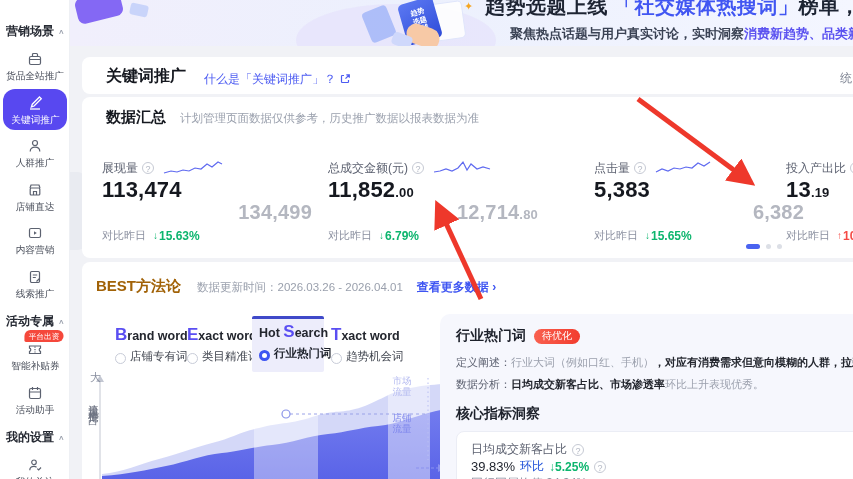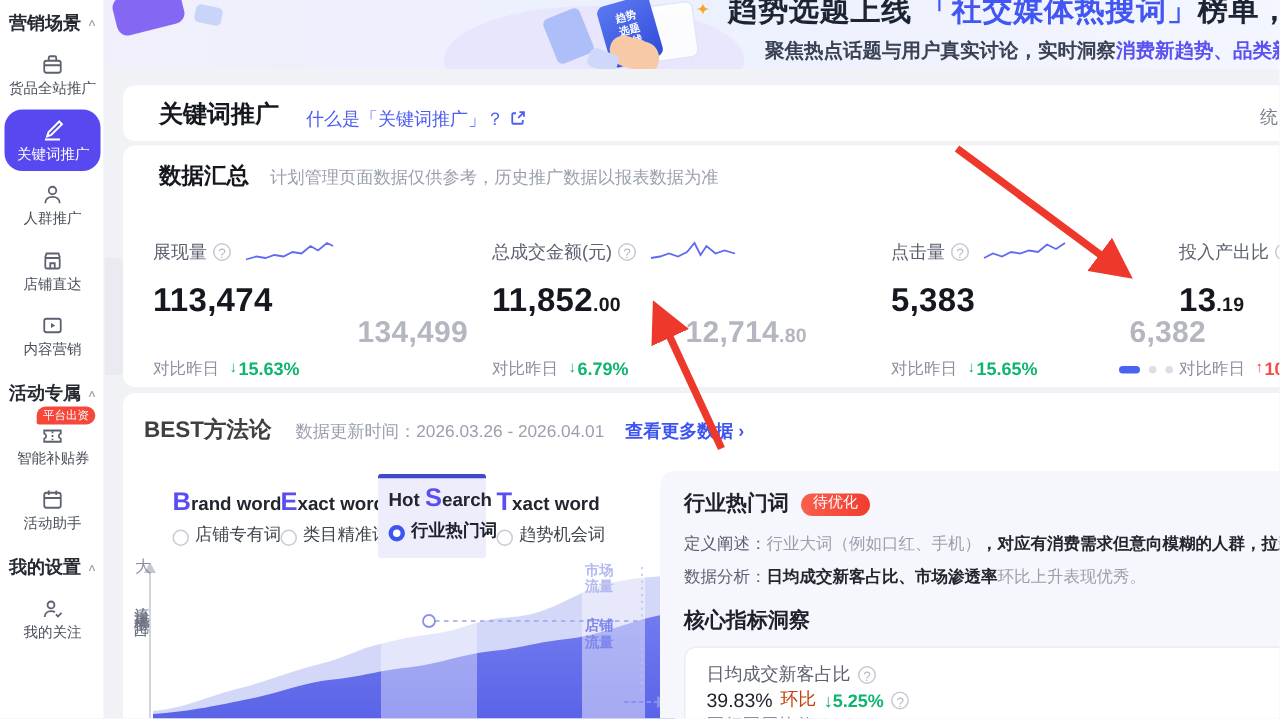--- a/index.html
+++ b/index.html
@@ -1,20 +1,20 @@
 <!DOCTYPE html>
 <html><head>
 <meta charset="utf-8">
 <style>
   html,body{margin:0;padding:0;}
   .screen{position:relative;width:853px;height:479px;overflow:hidden;background:#f1f2f6;
     font-family:"Liberation Sans","DejaVu Sans",sans-serif;color:#23262e;}
   
   .sidebar{position:absolute;left:0;top:0;width:70px;height:479px;background:#fff;
-    border-right:1px solid #eef0f4;z-index:6;box-sizing:border-box;padding-top:0;}
+    border-right:1px solid #eef0f4;z-index:6;box-sizing:border-box;padding-top:16px;}
   .sb-sec{display:flex;align-items:center;gap:4px;padding:7px 4px 3px 6px;
     font-size:12px;font-weight:bold;color:#262a33;white-space:nowrap;}
   .sb-caret{color:#9aa0ac;font-size:9px;transform:scaleY(.75);font-weight:normal;}
   .sb-item{position:relative;margin:2px 3px;padding:6px 0 5px;width:64px;box-sizing:border-box;
     display:flex;flex-direction:column;align-items:center;gap:3px;border-radius:12px;color:#5c6270;}
   .sb-item .lbl{font-size:11px;line-height:1.05;color:#4b505c;white-space:nowrap;transform:scale(.88);}
   .sb-item.active{background:#5848f0;color:#fff;}
   .sb-item.active .lbl{color:#fff;}
   .sb-item svg{display:block;}
   .sb-badge{position:absolute;top:-6px;right:0px;background:#f5483b;color:#fff;font-size:9px;
@@ -44,73 +44,73 @@
   .corner-text{position:absolute;left:758px;top:13px;font-size:12px;color:#7b8190;white-space:nowrap;}
   #card-summary{top:97px;height:161px;}
   .sum-head{position:absolute;left:24px;top:11px;display:flex;align-items:baseline;gap:14px;white-space:nowrap;}
   .sum-title{font-size:15px;font-weight:bold;color:#15181f;}
   .sum-note{font-size:11.5px;color:#9aa0ad;}
   .metric{position:absolute;top:64px;width:210px;}
   .mrow1{display:flex;align-items:center;gap:4px;font-size:12px;color:#5c6170;height:14px;}
   .qmark{width:12px;height:12px;border:1px solid #c6cad4;border-radius:50%;color:#b3b8c4;
     font-size:9px;line-height:12px;text-align:center;box-sizing:border-box;flex:none;}
   .spark{margin-left:4px;}
-  .mval{margin-top:13px;font-size:22px;font-weight:bold;color:#15181f;line-height:1.05;letter-spacing:.2px;}
+  .mval{margin-top:3px;font-size:22px;font-weight:bold;color:#15181f;line-height:1.05;letter-spacing:.2px;}
   .mval small,.mprev small{font-size:13px;font-weight:bold;}
   .mprev{margin-top:1px;font-size:20px;font-weight:600;color:#b4b7c0;line-height:1.05;letter-spacing:.2px;text-align:right;}
   .mcmp{margin-top:5px;font-size:11px;color:#8b90a0;display:flex;align-items:center;gap:7px;}
   .chg{font-size:12px;font-weight:bold;display:flex;align-items:center;gap:1px;}
   .chg .arr{font-style:normal;font-size:10px;}
   .chg.down{color:#0db56e;}
   .chg.up{color:#f54a45;}
   .dots{position:absolute;left:664px;top:147px;display:flex;align-items:center;gap:6px;}
   .dot{width:5px;height:5px;border-radius:50%;background:#dcdfe6;}
   .dot.on{width:14px;border-radius:3px;background:#4a63f0;}
   #card-best{top:262px;height:245px;}
   .best-head{position:absolute;left:14px;top:15px;display:flex;align-items:baseline;white-space:nowrap;}
-  .best-title{font-size:15px;font-weight:bold;color:#404040;}
+  .best-title{font-size:15px;font-weight:bold;color:#a16207;}
   .best-note{margin-left:16px;font-size:11.5px;color:#9aa0ad;}
   .more-link{margin-left:14px;font-size:12px;font-weight:bold;color:#3e55f2;cursor:pointer;}
   
   .tabs{position:absolute;left:26px;top:54px;display:flex;}
   .tab{width:72px;box-sizing:border-box;padding:7px 2px 8px 7px;border-top:3px solid transparent;cursor:pointer;}
   .tab .en{font-size:12.5px;font-weight:bold;color:#23262e;white-space:nowrap;line-height:1.1;}
   .tab .en .init{font-size:17px;color:#5a4ef2;}
   .tab .cn{margin-top:4px;display:flex;align-items:flex-end;gap:4px;font-size:11.5px;color:#40454f;white-space:nowrap;}
   .radio{width:11px;height:11px;border-radius:50%;border:1px solid #c8ccd8;background:#fff;box-sizing:border-box;flex:none;}
   .tab.active{background:#ededfb;border-top:3px solid #3f49c9;border-radius:2px;padding-top:4px;}
   .tab.active .radio{border:3.5px solid #3d55f2;}
   .tab.active .cn{font-weight:bold;color:#1d212b;}
   
   .chart-wrap{position:absolute;left:2px;top:112px;width:366px;height:106px;}
   .y-top{position:absolute;left:6px;top:-4px;font-size:11px;color:#8a90a0;}
   .y-axis-label{position:absolute;left:3px;top:22px;writing-mode:vertical-rl;text-orientation:upright;
     font-size:10.5px;letter-spacing:2px;color:#6d7382;}
-  .area-lbl{position:absolute;width:24px;font-size:9.5px;line-height:1.15;font-weight:bold;}
+  .area-lbl{position:absolute;width:24px;font-size:9.5px;line-height:1.15;font-weight:normal;text-align:center;}
   .lbl-market{left:306px;top:2px;color:#b4baf0;}
   .lbl-shop{left:306px;top:39px;color:#7d85ec;}
   
   .insight{position:absolute;left:358px;top:52px;width:500px;height:200px;background:#f6f7fd;
     border-radius:10px;padding:13px 16px;box-sizing:border-box;}
   .ins-row1{display:flex;align-items:center;gap:8px;height:18px;}
   .ins-title{font-size:14px;font-weight:bold;color:#1d212b;}
   .badge{background:linear-gradient(90deg,#f9604f,#f23c2e);color:#fff;font-size:10px;
     padding:2.5px 8px;border-radius:9px;line-height:1;}
   .ins-line{margin-top:10px;font-size:11px;white-space:nowrap;height:16px;}
   .ins-line.second{margin-top:6px;}
   .ins-label{color:#5c6170;}
   .ins-gray{color:#9ba0ad;}
   .ins-bold{color:#23262e;font-weight:bold;}
   .core-title{margin-top:12px;font-size:14px;font-weight:bold;color:#1d212b;height:18px;}
   .core-box{margin-top:8px;background:#fff;border:1px solid #ebedf5;border-radius:8px;
     padding:8px 14px;width:430px;box-sizing:border-box;}
   .cb-line{display:flex;align-items:center;gap:5px;font-size:12px;height:15px;margin-top:2px;}
   .cb-name{color:#5c6170;}
   .cb-value{font-weight:normal;color:#1d212b;font-size:13px;}
-  .cb-hb{color:#c2410c;}
+  .cb-hb{color:#1d4ed8;}
   .cb-chg{color:#0db56e;font-weight:bold;}
   .cb-peer{color:#8b90a0;}
   
   .annotations{position:absolute;left:0;top:0;z-index:10;pointer-events:none;}
 </style>
 </head>
 <body>
 
 <div class="screen">
 
@@ -164,20 +164,29 @@
     <div class="sb-item">
       <span>
           <svg width="16" height="16" viewBox="0 0 16 16" fill="none" stroke="currentColor" stroke-width="1.2">
             <rect x="2.5" y="3.5" width="11" height="9" rx="1.5"></rect>
             <path d="M7 6.3l2.8 1.7L7 9.7z" fill="currentColor" stroke="none"></path>
           </svg>
         </span>
       <span class="lbl">内容营销</span>
     </div>
 
+    <div class="sb-item">
+      <span>
+          <svg width="16" height="16" viewBox="0 0 16 16" fill="none" stroke="currentColor" stroke-width="1.2">
+            <rect x="3.5" y="2.5" width="9" height="11" rx="1.2"></rect>
+            <path d="M5.8 6h4.4M5.8 8.5h3M9.5 12.5l3-3"></path>
+          </svg>
+        </span>
+      <span class="lbl">线索推广</span>
+    </div>
 
     <div class="sb-sec">
       <span>活动专属</span>
       <span class="sb-caret">∧</span>
     </div>
 
     <div class="sb-item">
       <span class="sb-badge">平台出资</span>
       <span>
           <svg width="16" height="16" viewBox="0 0 16 16" fill="none" stroke="currentColor" stroke-width="1.2">

